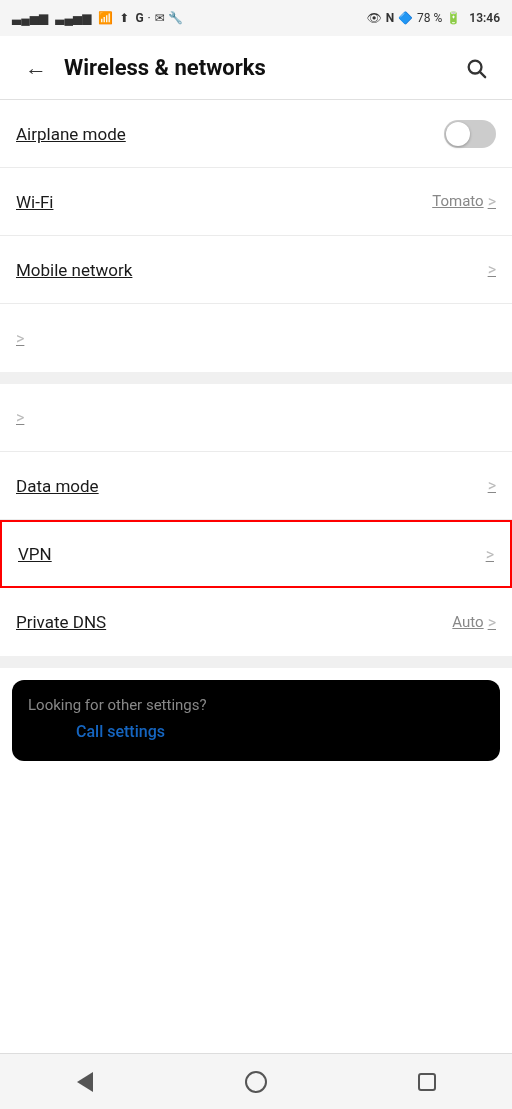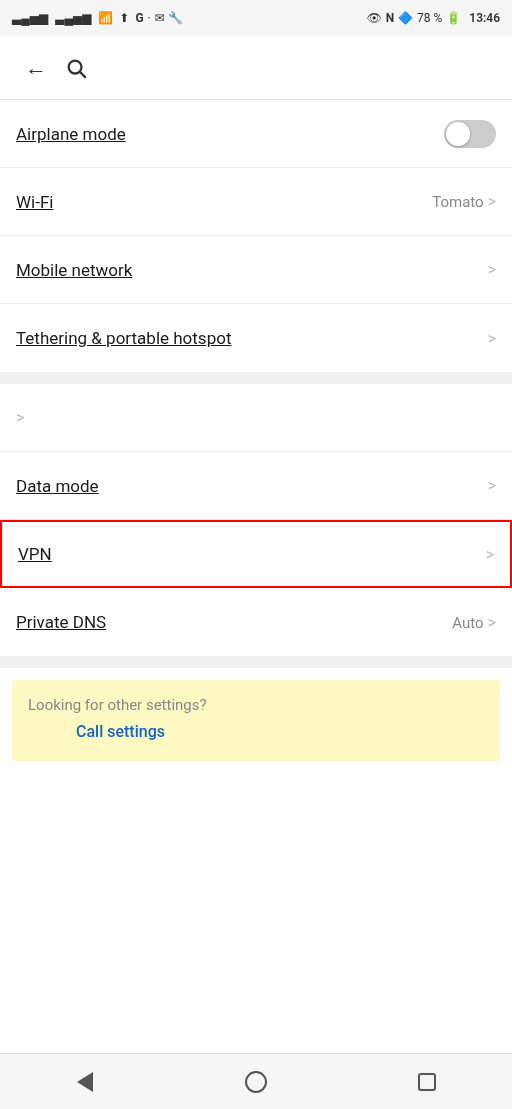--- a/index.html
+++ b/index.html
@@ -95,24 +95,25 @@
     .settings-item:last-child {
       border-bottom: none;
     }
     .settings-item-label {
       font-size: 17px;
       color: #1a1a1a;
       text-decoration: underline;
     }
     .settings-item-right {
       display: flex;
-      align-items: flex-end;
+      align-items: flex-start;
       gap: 4px;
       color: #888;
       font-size: 15px;
+      text-decoration: underline;
     }
     .chevron {
       font-size: 16px;
       color: #bbb;
     }
 
     
     .toggle {
       width: 52px;
       height: 28px;
@@ -136,22 +137,22 @@
     
     .settings-item.vpn-highlight {
       border: 2.5px solid red;
       position: relative;
       z-index: 1;
     }
 
     
     .other-settings-card {
       margin: 12px 12px;
-      background: #fef9c3;
-      border-radius: 3px;
+      background: #000000;
+      border-radius: 12px;
       padding: 16px 28px 20px 16px;
     }
     .other-settings-hint {
       font-size: 15px;
       color: #888;
       margin-bottom: 8px;
     }
     .other-settings-link {
       font-size: 16px;
       color: #1565c0;
@@ -230,20 +231,21 @@
     <span style="font-weight:bold">N</span>
     <span>🔷</span>
     <span>78 %</span>
     <span>🔋</span>
     <span style="font-weight:600;margin-left:4px">13:46</span>
   </div>
 </div>
 
 <div class="header">
   <div class="header-back">←</div>
+  <div class="header-title">Wireless &amp; networks</div>
   <div class="header-search">
     <svg xmlns="http://www.w3.org/2000/svg" width="22" height="22" viewBox="0 0 24 24" fill="none" stroke="#333" stroke-width="2.5" stroke-linecap="round" stroke-linejoin="round">
       <circle cx="11" cy="11" r="7"></circle>
       <line x1="16.5" y1="16.5" x2="22" y2="22"></line>
     </svg>
   </div>
 </div>
 
 <div class="settings-section">
 
@@ -263,21 +265,20 @@
   </div>
 
   <div class="settings-item">
     <span class="settings-item-label">Mobile network</span>
     <div class="settings-item-right">
       <span class="chevron">&gt;</span>
     </div>
   </div>
 
   <div class="settings-item">
-    <span class="settings-item-label">Tethering &amp; portable hotspot</span>
     <div class="settings-item-right">
       <span class="chevron">&gt;</span>
     </div>
   </div>
 
 </div>
 
 <div class="section-gap"></div>
 
 <div class="settings-section">

